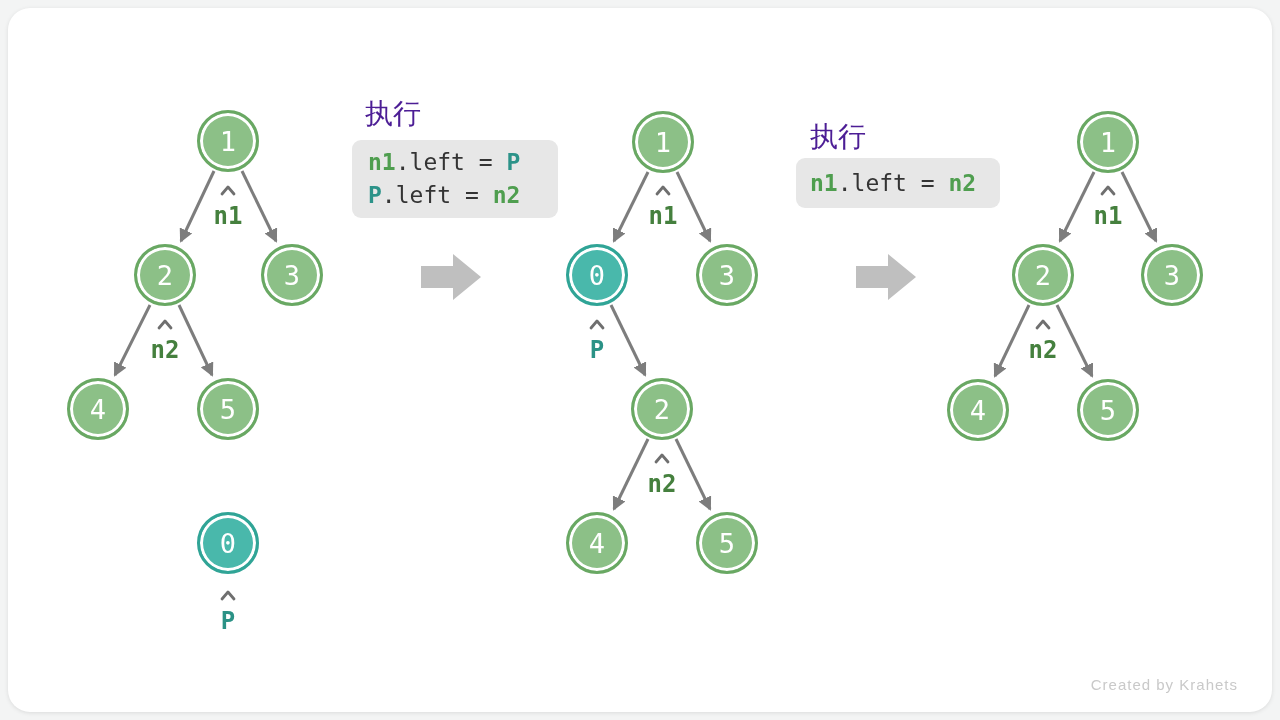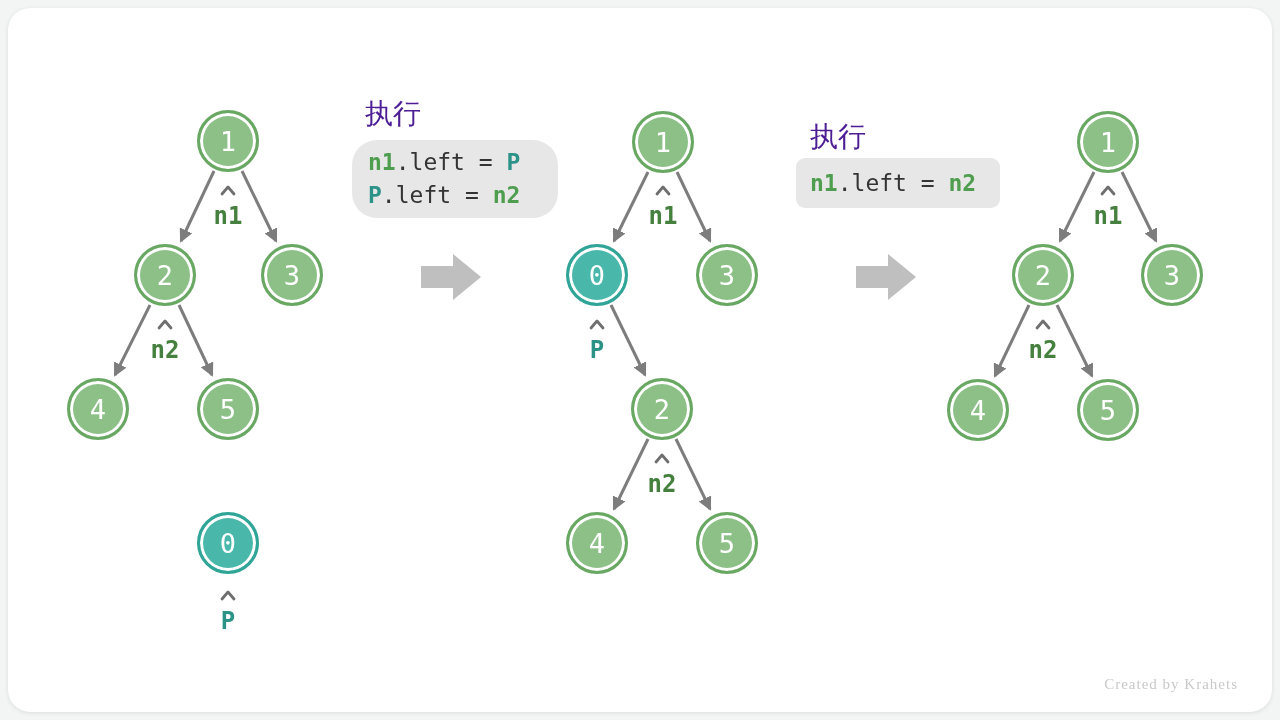--- a/index.html
+++ b/index.html
@@ -29,25 +29,25 @@
   .exec-title { position:absolute; font-size:28px; color:#4c1d95; z-index:3;font-family:Liberation Serif, serif; }
   .code-box {
     position:absolute; background:#e7e7e7; border-radius:9px; z-index:3;
     font-family:"DejaVu Sans Mono","Liberation Mono",monospace;
     font-size:23px; color:#343434;
   }
   .code-box .code-line { line-height:33px; white-space:pre; }
   .tok-green { color:#4f9e4f; font-weight:bold; }
   .tok-teal  { color:#2c9389; font-weight:bold; }
   .tok-plain { color:#343434; }
-  .box-left  { left:352px; top:140px; width:206px; height:78px; padding:6px 0 16px 16px;border-radius:25px; }
+  .box-left  { left:352px; top:140px; width:206px; height:78px; padding:6px 0 16px 16px; }
   .box-right { left:796px; top:158px; width:204px; height:50px; padding:9px 0 8px 14px; }
   .watermark {
     position:absolute; right:42px; top:676px;
-    font-family:Liberation Serif, serif;
+    font-family:Liberation Sans, sans-serif;
     font-size:15px; color:#c9c9c9; z-index:3; letter-spacing:1px;text-align:center;
   }
 </style>
 </head>
 <body>
 
 <div class="stage">
   <div class="card"></div>
 
   <svg class="overlay" width="1280" height="720" viewBox="0 0 1280 720">

